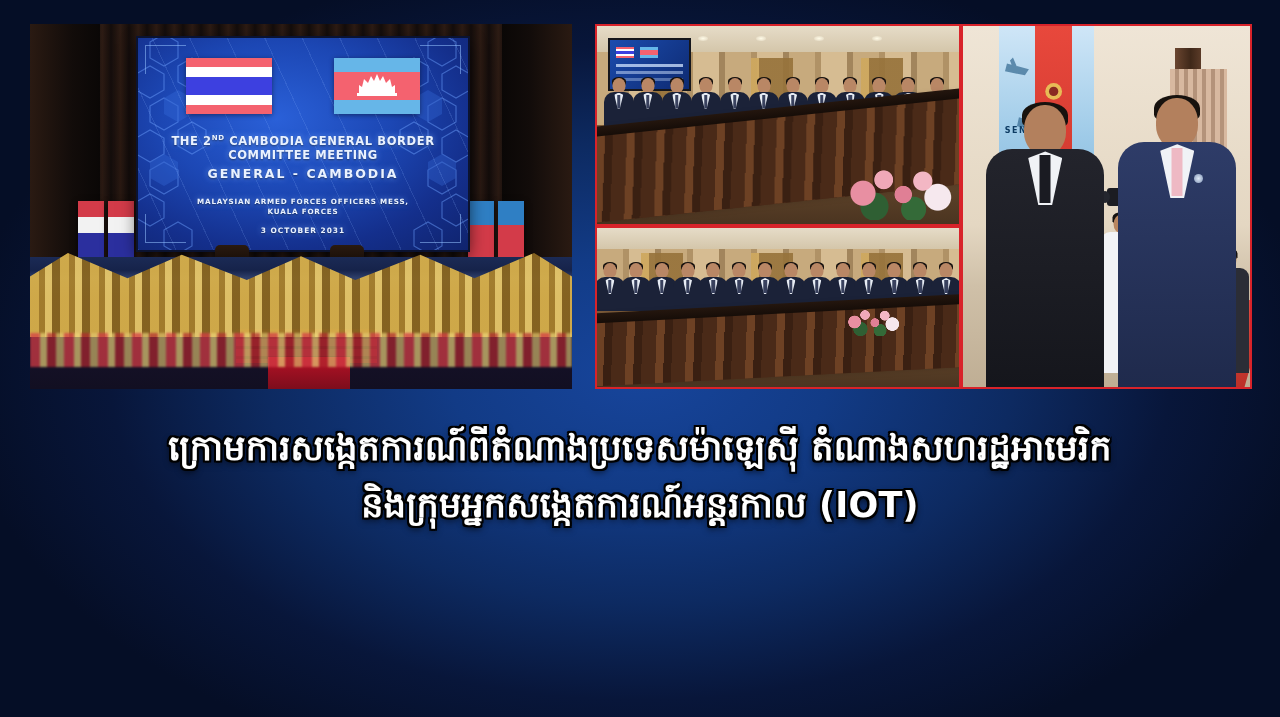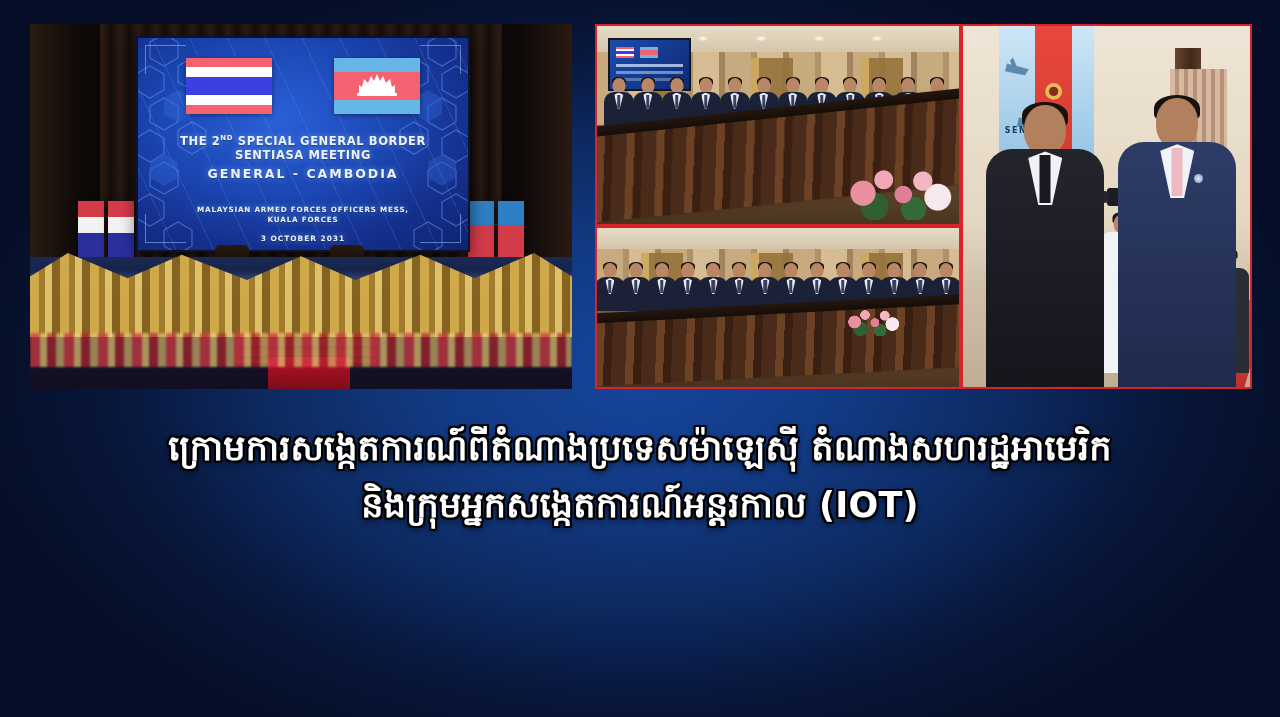--- a/index.html
+++ b/index.html
@@ -122,21 +122,21 @@
     position: absolute; left: 12px; right: 12px; top: 96px;
     text-align: center;
     color: #eaf2ff;
     text-shadow: 0 0 6px rgba(120,170,255,.85), 0 1px 2px rgba(0,0,0,.6);
     font-family: "DejaVu Sans", "Liberation Sans", sans-serif;
     letter-spacing: .6px;
   }
   .led-title-1 { font-size: 11.5px; font-weight: bold; }
   .led-title-1 sup { font-size: 7px; }
   .led-title-2 { font-size: 12.5px; font-weight: bold; margin-top: 4px; letter-spacing: 2px;}
-  .led-sub { font-size: 7.2px; font-weight: bold; margin-top: 24px; letter-spacing: .8px; line-height: 1.45; }
+  .led-sub { font-size: 7.2px; font-weight: bold; margin-top: 16px; letter-spacing: .8px; line-height: 1.45; }
   .led-date { font-size: 7.4px; font-weight: bold; margin-top: 8px; letter-spacing: 1px; }
 
   
   .standflag {
     position: absolute; bottom: 92px; width: 26px; height: 96px;
     box-shadow: 0 2px 6px rgba(0,0,0,.6);
   }
   .sf-pole {
     position: absolute; bottom: -60px; left: 50%; width: 3px; height: 62px;
     background: linear-gradient(to right,#c9ad6a,#6e5a2c);
@@ -493,21 +493,21 @@
           <div class="flag flag-th"></div>
           <div class="flag flag-kh">
             <svg class="wat" viewBox="0 0 40 22">
               <path fill="#ffffff" d="M20 0 L23 7 L26 2 L29 9 L33 5 L35 13 L38 11 L38 20 L2 20 L2 11 L5 13 L7 5 L11 9 L14 2 L17 7 Z"></path>
               <rect fill="#ffffff" x="0" y="19" width="40" height="3"></rect>
             </svg>
           </div>
         </div>
 
         <div class="led-text">
-          <div class="led-title-1"><span>THE 2</span><sup>ND</sup><span> SPECIAL GENERAL BORDER SENTIASA MEETING</span></div>
+          <div class="led-title-1"><span>THE 2</span><sup>ND</sup><span> CAMBODIA GENERAL BORDER COMMITTEE MEETING</span></div>
           <div class="led-title-2">GENERAL  -  CAMBODIA</div>
           <div class="led-sub">
             <span>MALAYSIAN ARMED FORCES OFFICERS MESS,</span><br>
             <span>KUALA FORCES</span>
           </div>
           <div class="led-date">3 OCTOBER 2031</div>
         </div>
       </div>
 
       <div class="stage-chair chair-l"></div>

